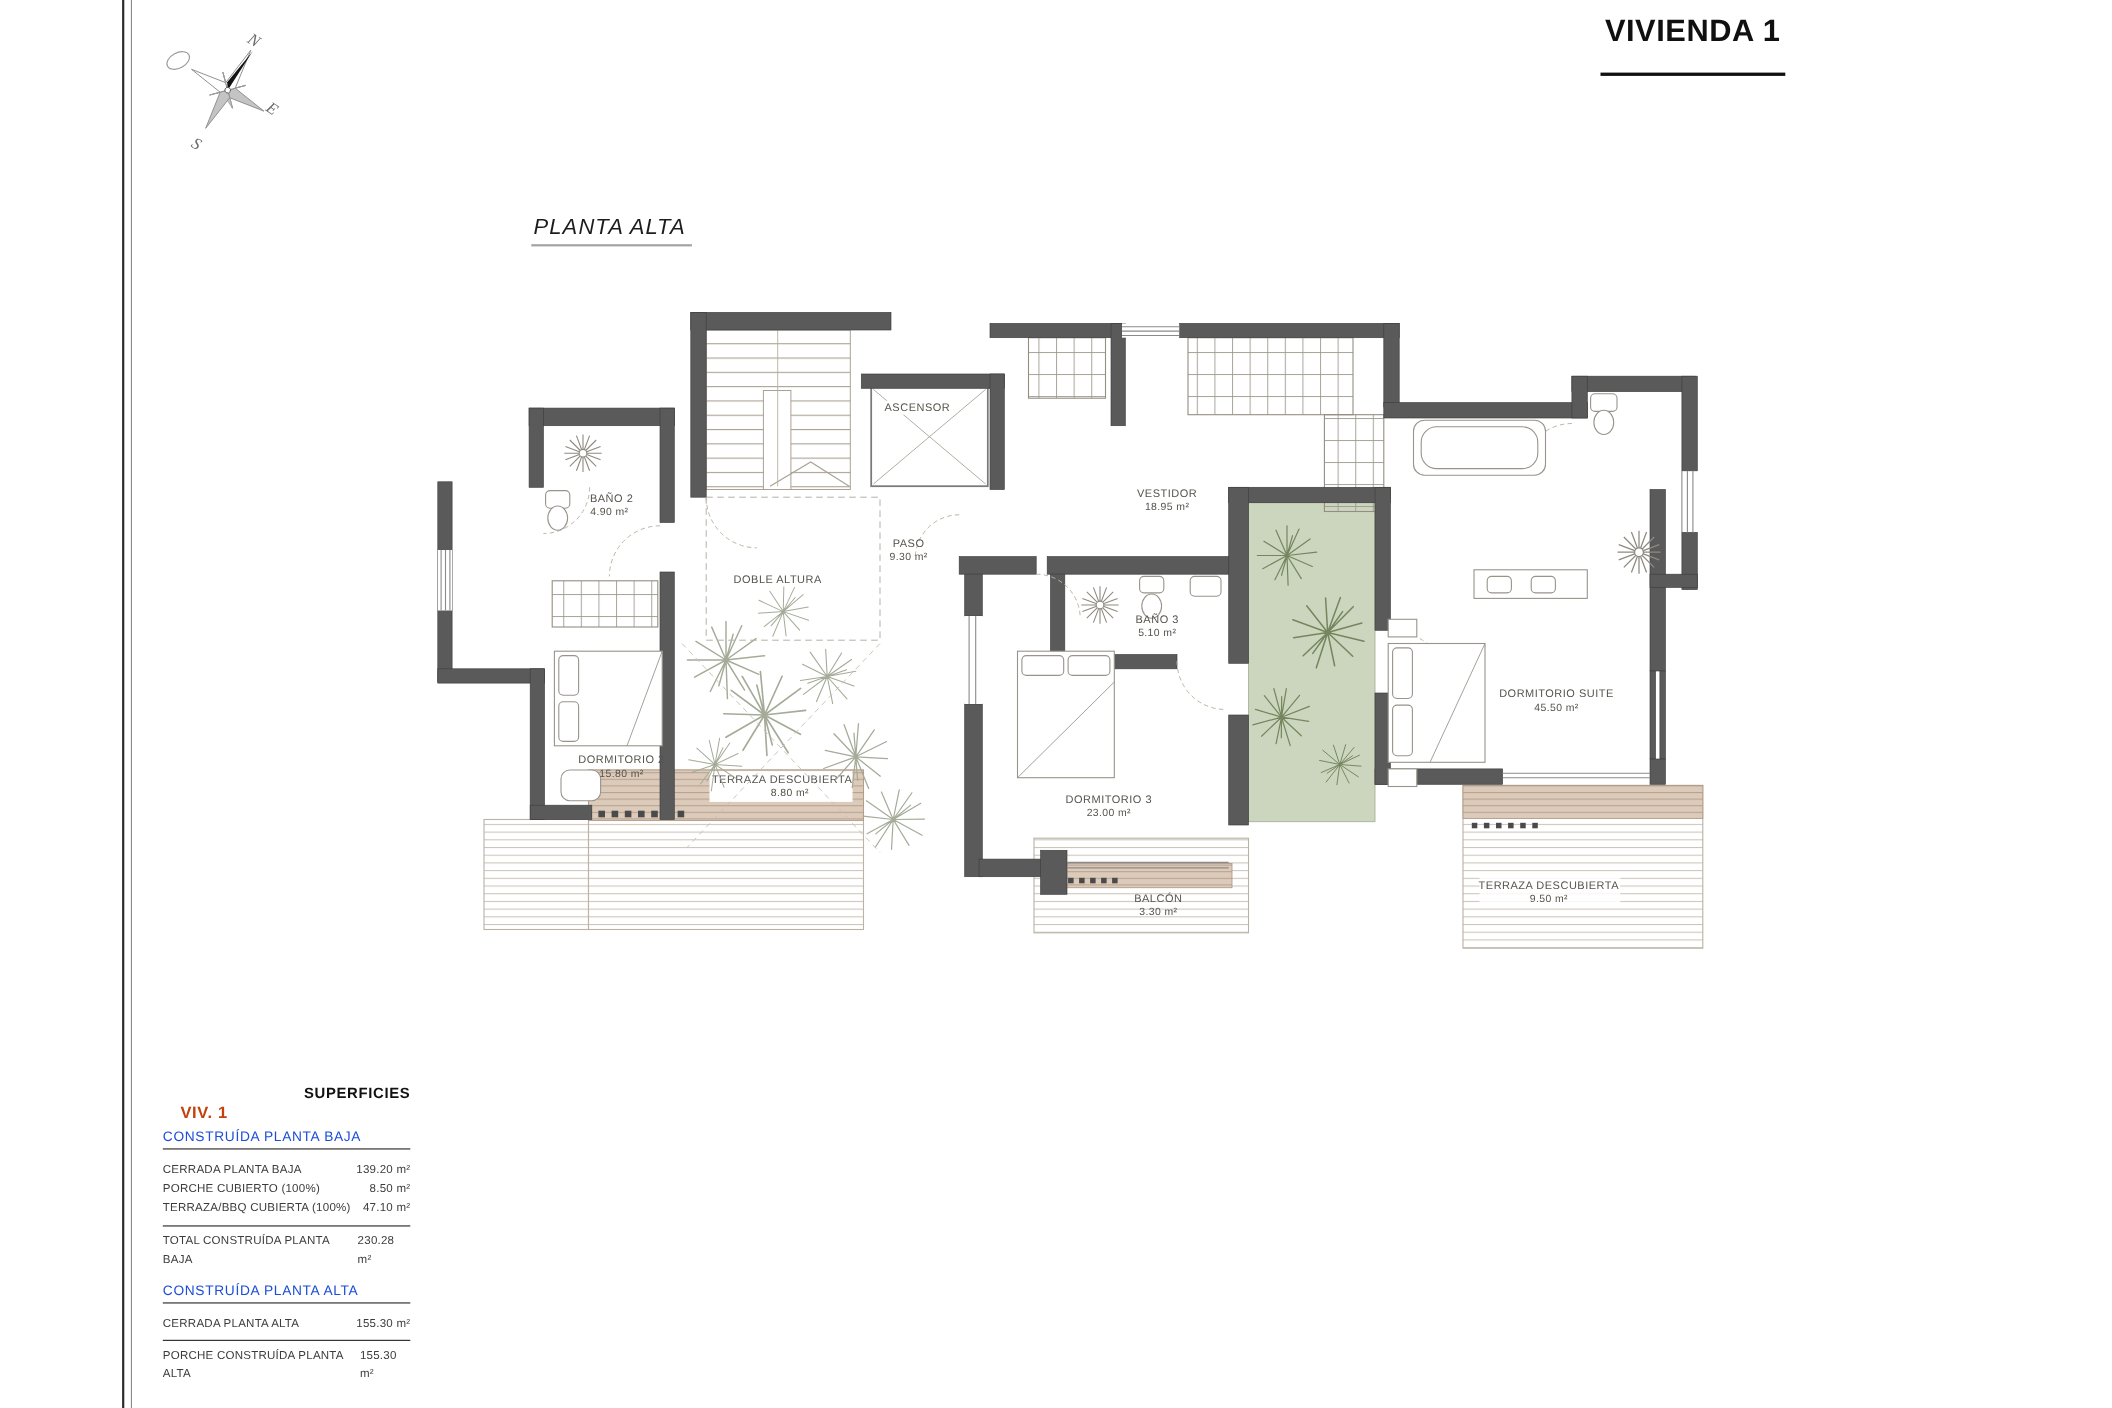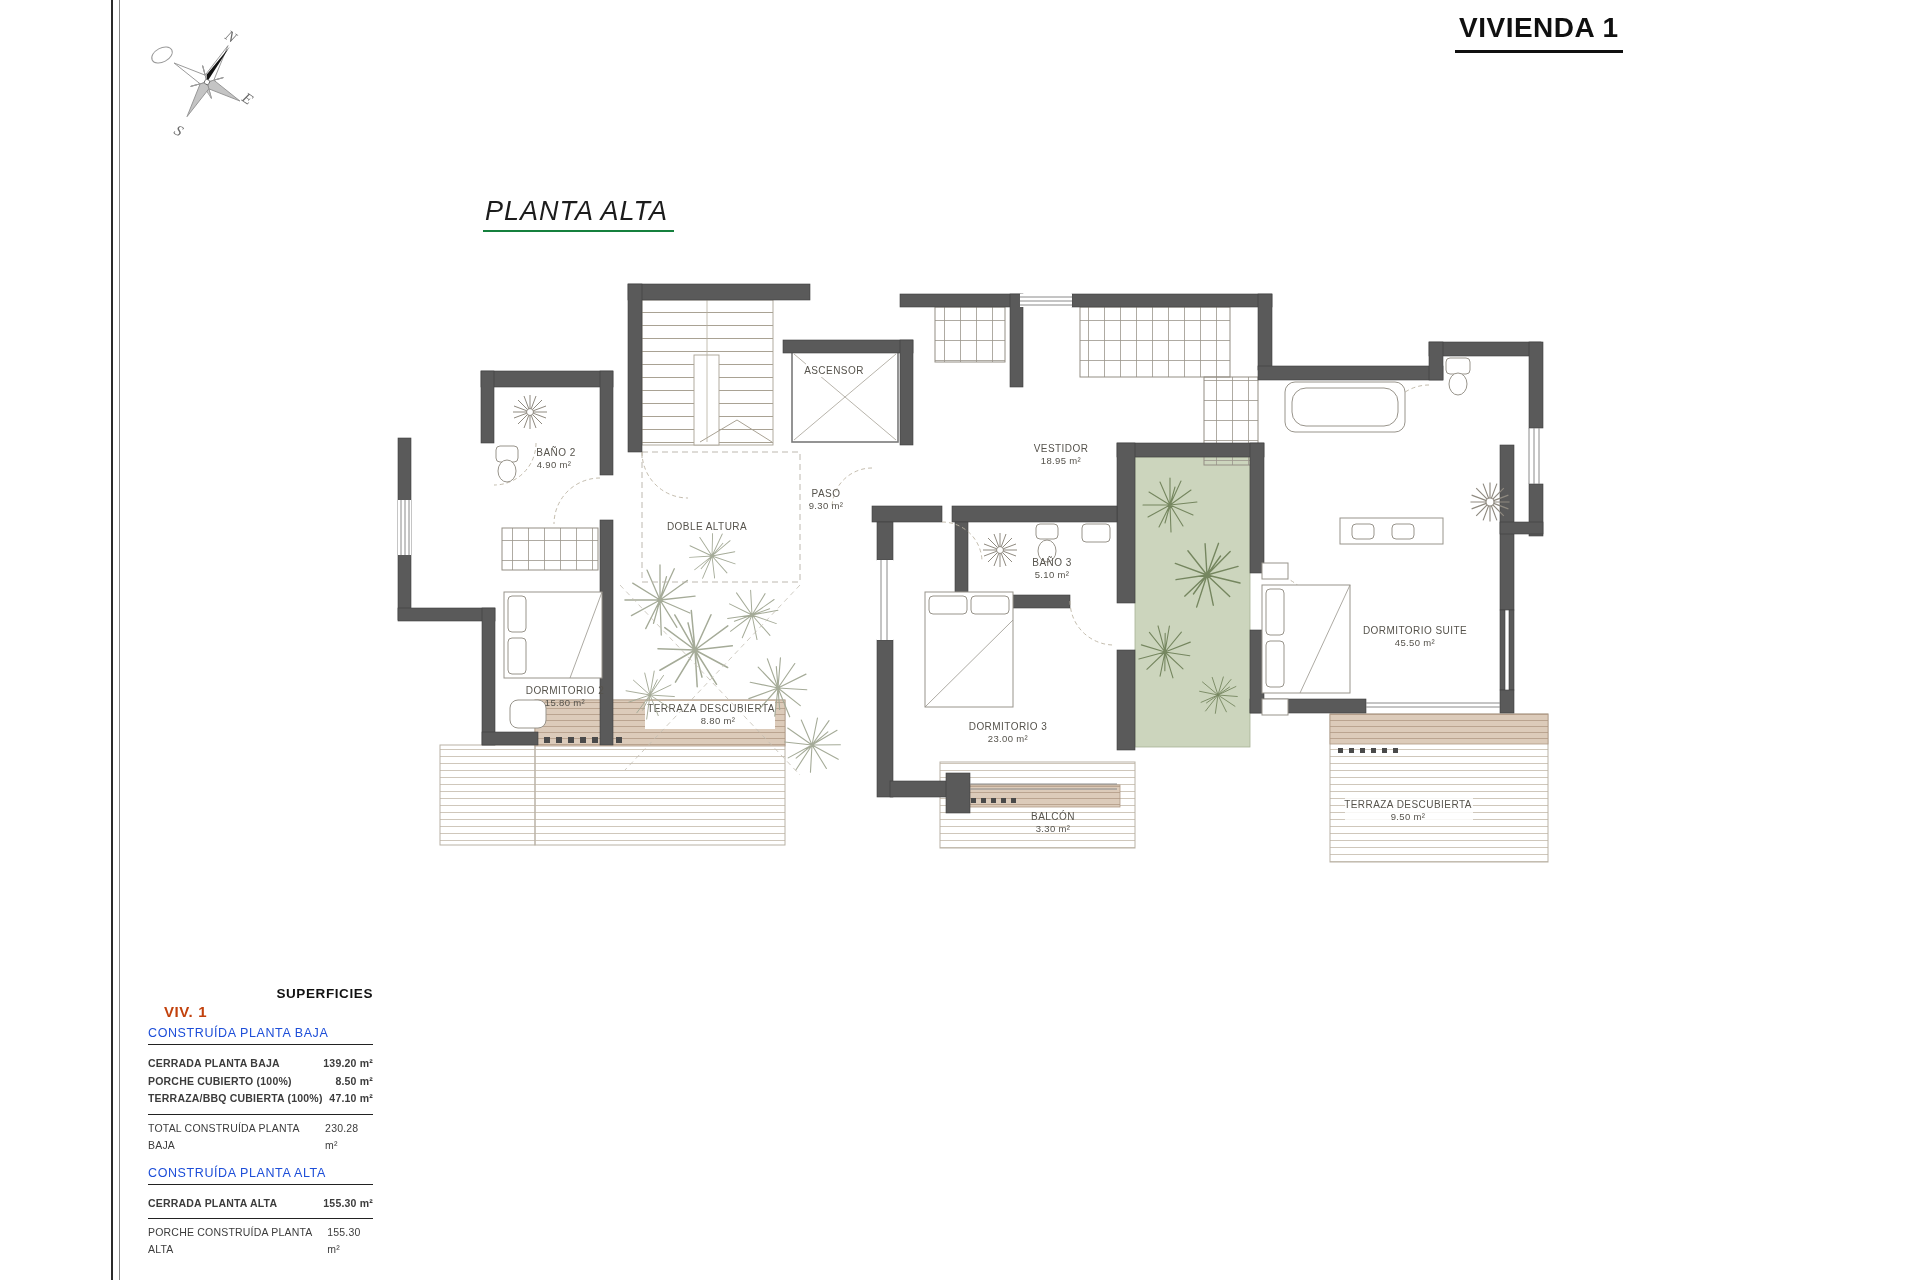--- a/index.html
+++ b/index.html
@@ -6,39 +6,39 @@
   body{
     width:1920px;height:1280px;position:relative;background:#ffffff;
     font-family:"Liberation Sans",sans-serif;color:#3f3f3f;overflow:hidden;
   }
   .frame-line{position:absolute;top:0;bottom:0;background:#2b2b2b;}
   .frame-line.thin{background:#8a8a8a;}
   
   .sheet-title{
     position:absolute;left:1455px;top:12px;
     font-size:28px;font-weight:bold;letter-spacing:.5px;color:#101010;
-    border-bottom:3px solid #101010;padding:0 4px 6px 4px;
+    border-bottom:3px solid #101010;padding:0 4px 22px 4px;
   }
   .plan-title{
     position:absolute;left:483px;top:196px;
-    font-size:27px;font-style:italic;letter-spacing:1px;color:#1c1c1c;
-    border-bottom:2px solid #15803d;padding:0 6px 3px 2px;
+    font-size:20px;font-style:italic;letter-spacing:1px;color:#1c1c1c;
+    border-bottom:2px solid #a3a3a3;padding:0 6px 3px 2px;
   }
   
   .surfaces{
     position:absolute;left:148px;top:986px;width:225px;
     font-size:10.5px;color:#3c3c3c;letter-spacing:.2px;
   }
   .surfaces .t-head{font-size:13.5px;font-weight:bold;color:#111;text-align:right;letter-spacing:.6px;}
   .surfaces .t-sub{font-size:15px;font-weight:bold;color:#c2410c;margin:2px 0 6px 16px;letter-spacing:.6px;}
   .surfaces .sec-title{
     font-size:12.5px;letter-spacing:.6px;color:#1d4ed8;
     border-bottom:1.5px solid #222;padding-bottom:4px;margin-bottom:10px;
   }
-  .surfaces .row{display:flex;justify-content:space-between;line-height:17.5px;font-weight:bold;}
+  .surfaces .row{display:flex;justify-content:space-between;line-height:17.5px;}
   .surfaces .sep{border-top:1px solid #222;margin:6px 0 5px 0;}
   .surfaces .total-row{display:flex;line-height:17px;}
   .surfaces .gap{height:12px;}
   .surfaces .grand{
     margin-top:22px;background:#b3b1ad;border:1.5px solid #2e2e2e;
     display:flex;justify-content:space-between;align-items:center;
     padding:3px 4px;color:#151515;
   }
   svg text{font-family:"Liberation Sans",sans-serif;}
   .room-name{font-size:10px;fill:#56534c;letter-spacing:.45px;}

